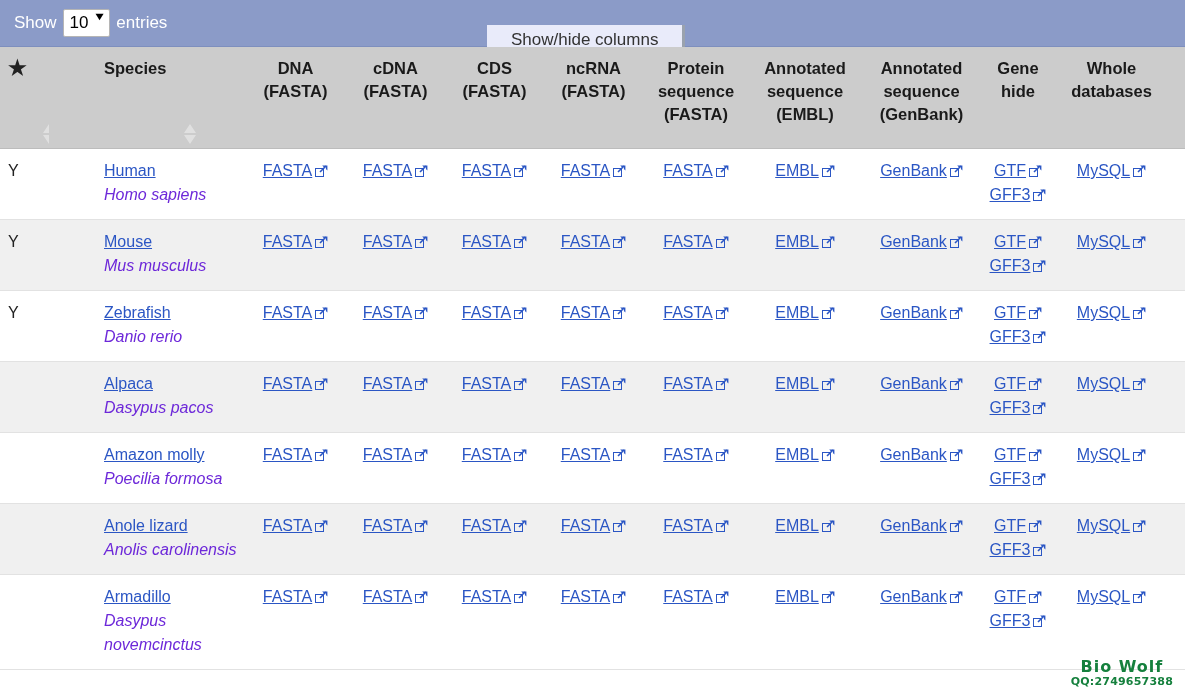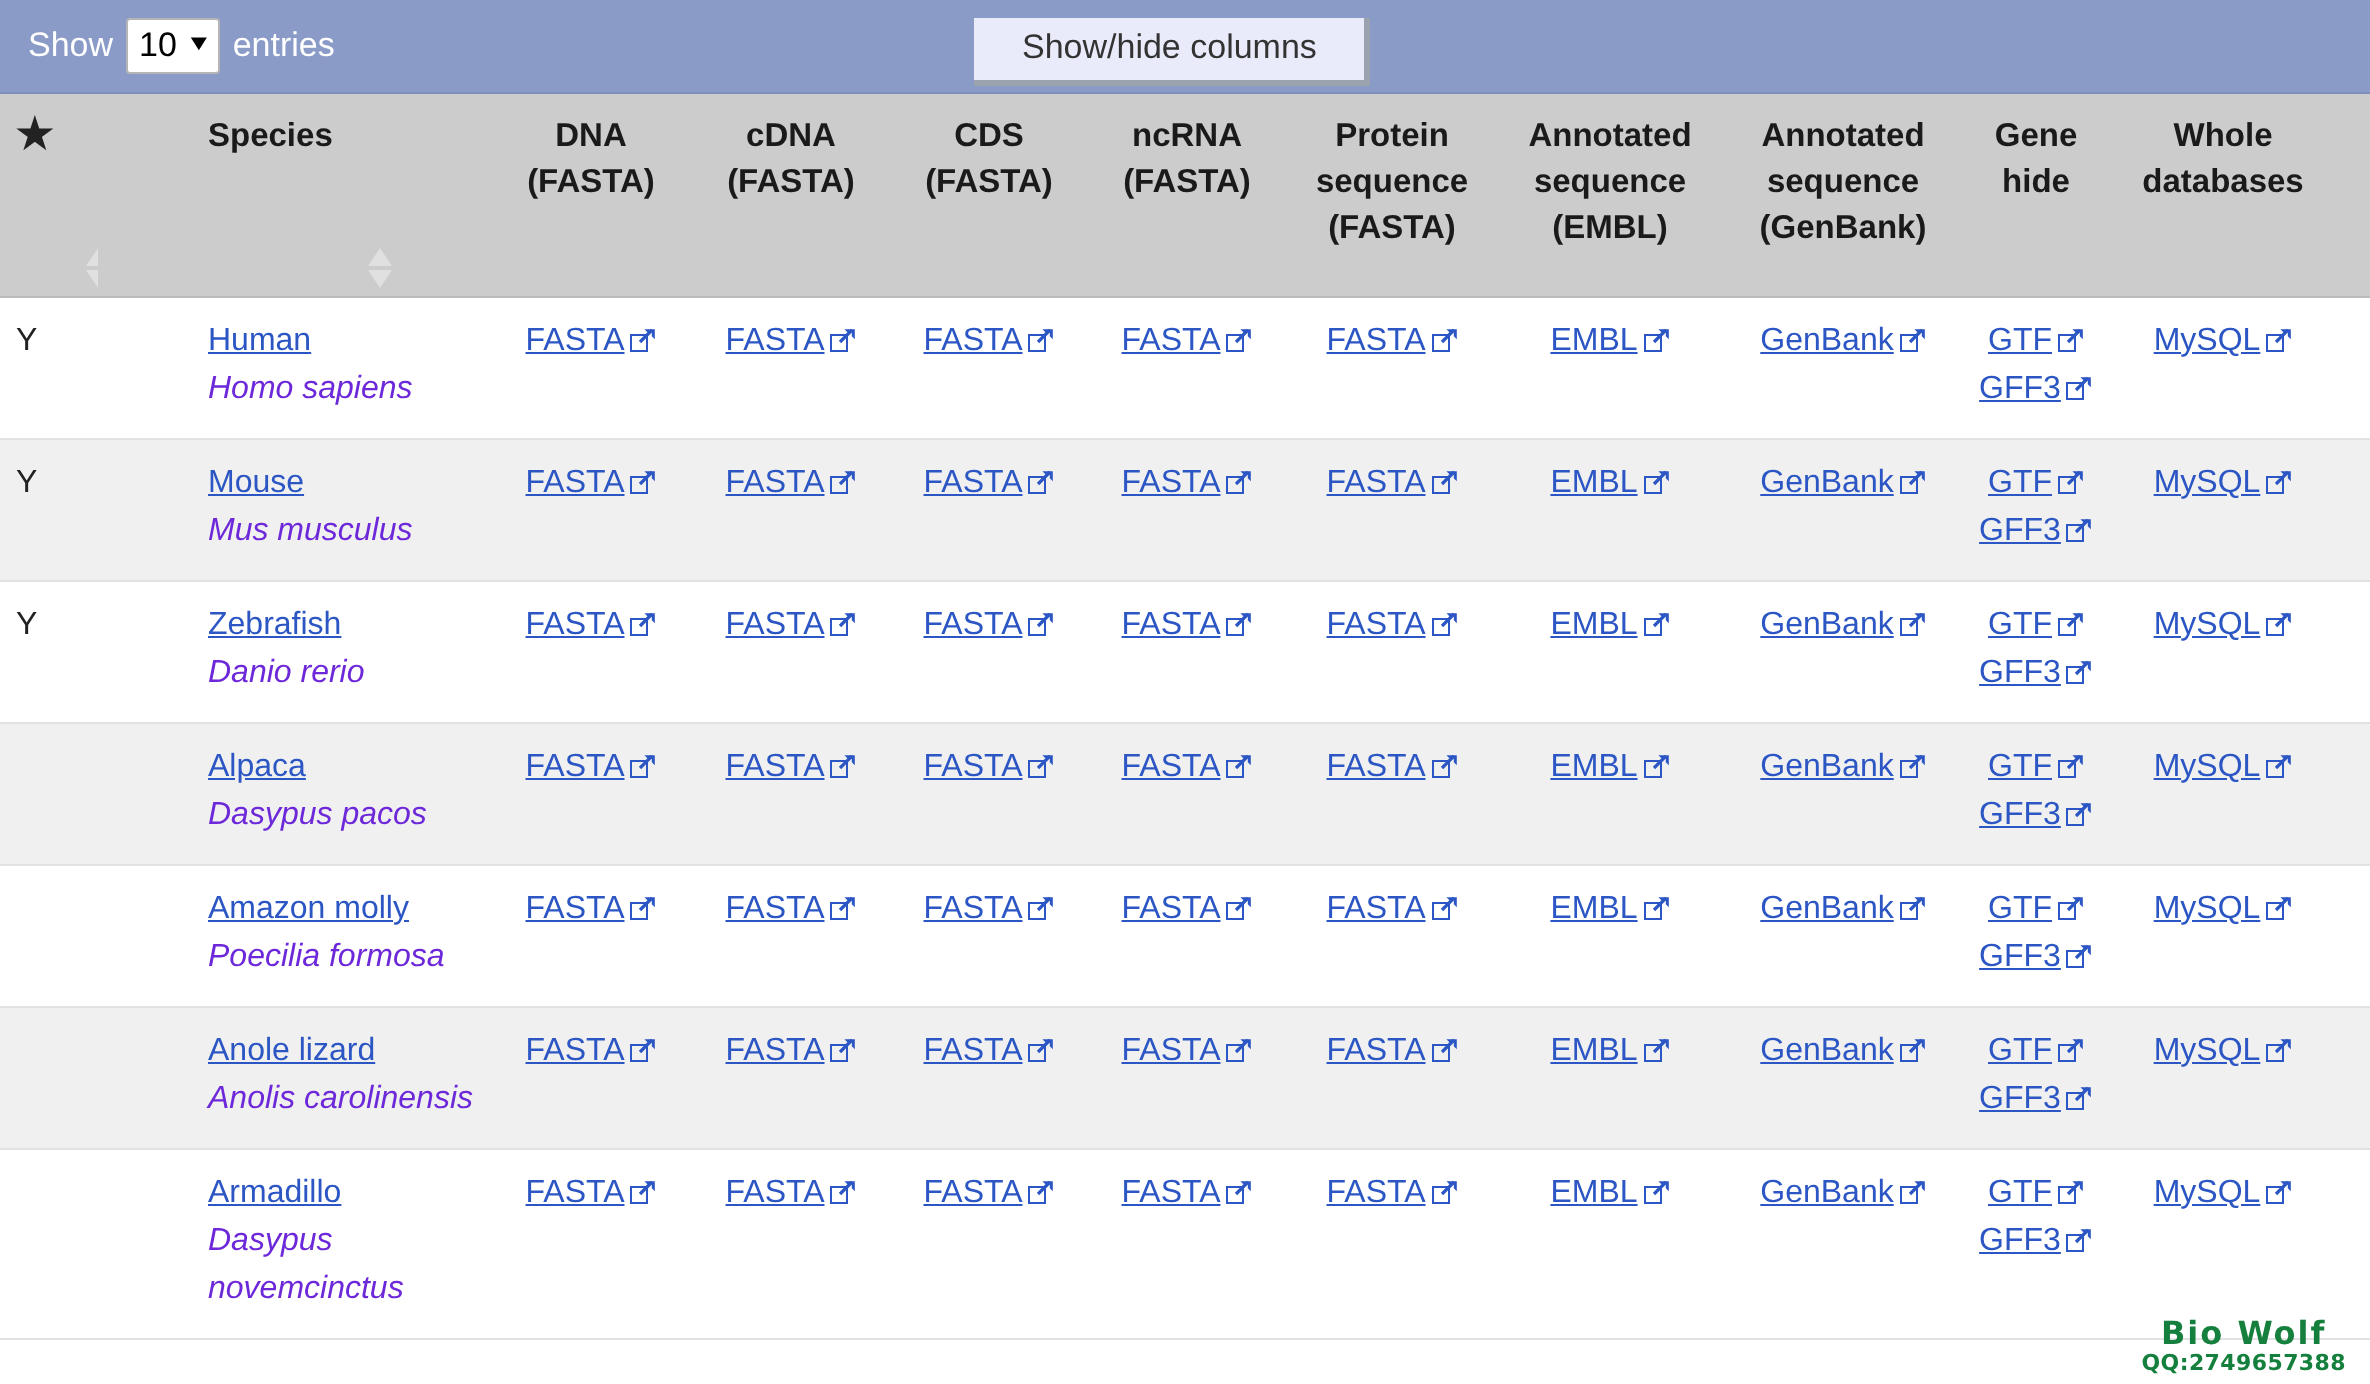--- a/index.html
+++ b/index.html
@@ -38,35 +38,35 @@
     font-family: "Liberation Sans", sans-serif;
     font-size: 17px;
     background: #ffffff;
     color: #000000;
     border: 1px solid #b5b5b5;
     border-radius: 2px;
     padding: 1px 2px 2px 6px;
     height: 28px;
     line-height: 24px;
     display: inline-flex;
-    align-items: center;
+    align-items: flex-start;
     gap: 6px;
     cursor: pointer;
     box-sizing: border-box;
   }
   .len-select .caret {
     font-size: 11px;
     line-height: 11px;
     transform: scaleX(1.25);
     margin-right: 2px;
   }
   #showhide-wrap {
     position: absolute;
     left: 487px;
-    top: 9px;
+    top: 25px;
   }
   #showhide-btn {
     font-family: "Liberation Sans", sans-serif;
     font-size: 17px;
     color: #333333;
     background: #e9ebfa;
     border: none;
     border-right: 3px solid #9aa2ae;
     border-bottom: 3px solid #9aa2ae;
     padding: 5px 24px 6px 24px;

